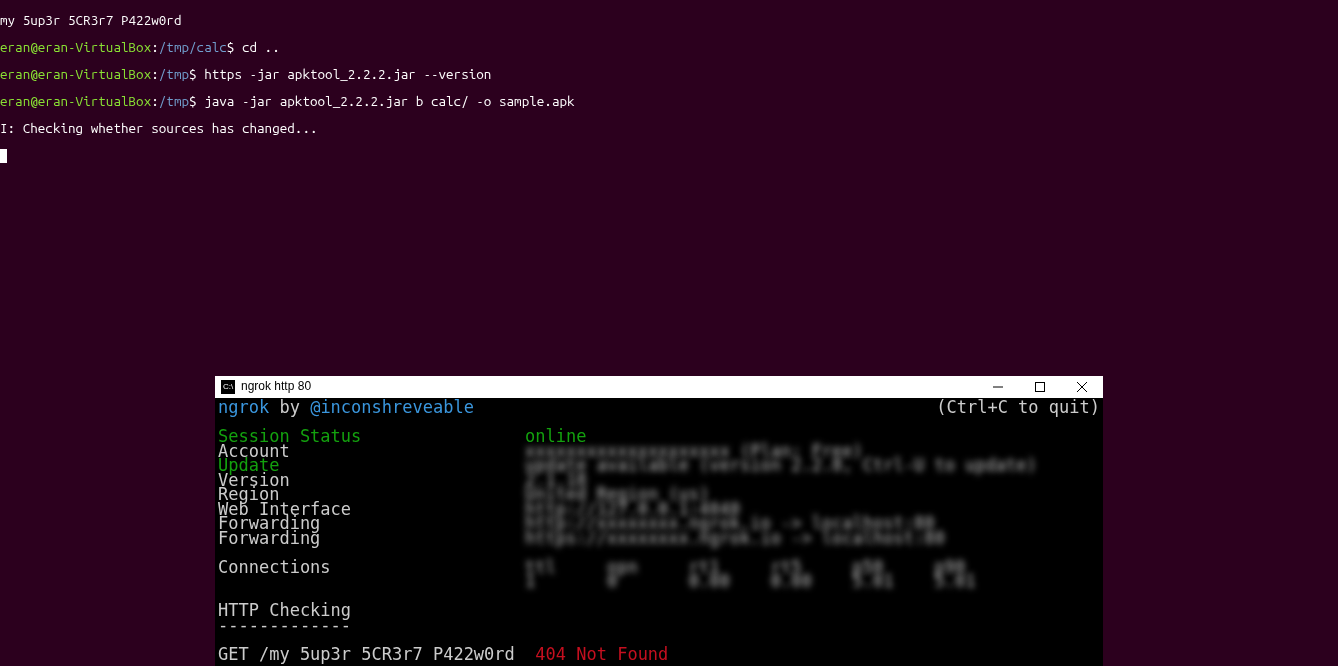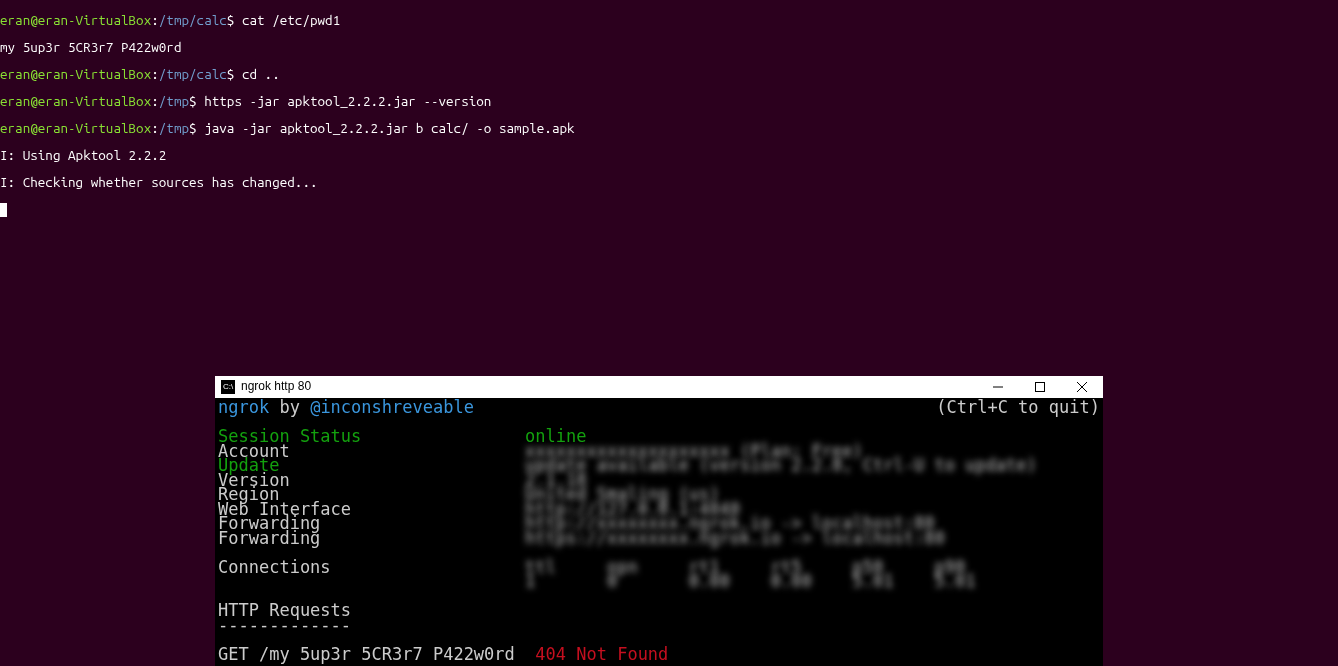--- a/index.html
+++ b/index.html
@@ -88,26 +88,24 @@
   .blur {
     color: transparent;
     text-shadow: 0 0 6px #cccccc;
     user-select: none;
   }
 </style>
 </head>
 <body>
 
 <div class="terminal">
-<span class="line"><span class="user">eran@eran-VirtualBox</span><span class="prompt">:</span><span class="path">/tmp/calc</span><span class="prompt">$ </span><span class="out">cat /etc/pwd1</span></span>
 <span class="line out">my 5up3r 5CR3r7 P422w0rd</span>
 <span class="line"><span class="user">eran@eran-VirtualBox</span><span class="prompt">:</span><span class="path">/tmp/calc</span><span class="prompt">$ </span><span class="out">cd ..</span></span>
 <span class="line"><span class="user">eran@eran-VirtualBox</span><span class="prompt">:</span><span class="path">/tmp</span><span class="prompt">$ </span><span class="out">https -jar apktool_2.2.2.jar --version</span></span>
 <span class="line"><span class="user">eran@eran-VirtualBox</span><span class="prompt">:</span><span class="path">/tmp</span><span class="prompt">$ </span><span class="out">java -jar apktool_2.2.2.jar b calc/ -o sample.apk</span></span>
-<span class="line out">I: Using Apktool 2.2.2</span>
 <span class="line out">I: Checking whether sources has changed...</span>
 <span class="line"><span class="cursor"></span></span>
 </div>
 
 <div class="ngrok-window">
   <div class="titlebar">
     <span class="titlebar-icon">C:\</span>
     <span>ngrok  http  80</span>
     <div class="winbtns">
       <div class="winbtn">
@@ -127,25 +125,25 @@
           </svg>
       </div>
     </div>
   </div>
   <div class="ngrok-body"><span class="cyan">ngrok</span><span class="white"> by </span><span class="cyan">@inconshreveable</span><span class="white" style="float:right">(Ctrl+C to quit)</span>
 <span> </span>
 <span class="green">Session Status</span><span>                </span><span class="green">online</span>
 <span class="white">Account</span><span>                       </span><span class="blur">xxxxxxxxxxxxxxxxxxxx (Plan: Free)</span>
 <span class="green">Update</span><span>                        </span><span class="blur">update available (version 2.2.8, Ctrl-U to update)</span>
 <span class="white">Version</span><span>                       </span><span class="blur">2.1.18</span>
-<span class="white">Region</span><span>                        </span><span class="blur">United Smaling (us)</span>
+<span class="white">Region</span><span>                        </span><span class="blur">United Region (us)</span>
 <span class="white">Web Interface</span><span>                 </span><span class="blur">http://127.0.0.1:4040</span>
 <span class="white">Forwarding</span><span>                    </span><span class="blur">http://xxxxxxxx.ngrok.io -&gt; localhost:80</span>
 <span class="white">Forwarding</span><span>                    </span><span class="blur">https://xxxxxxxx.ngrok.io -&gt; localhost:80</span>
 <span> </span>
 <span class="white">Connections</span><span>                   </span><span class="blur">ttl     opn     rt1     rt5     p50     p90</span>
 <span>                              </span><span class="blur">1       0       0.00    0.00    5.01    5.01</span>
 <span> </span>
-<span class="white">HTTP Requests</span>
+<span class="white">HTTP Checking</span>
 <span class="white">-------------</span>
 <span> </span>
 <span class="white">GET /my 5up3r 5CR3r7 P422w0rd  </span><span class="red">404 Not Found</span></div>
 </div>
 
 </body></html>

